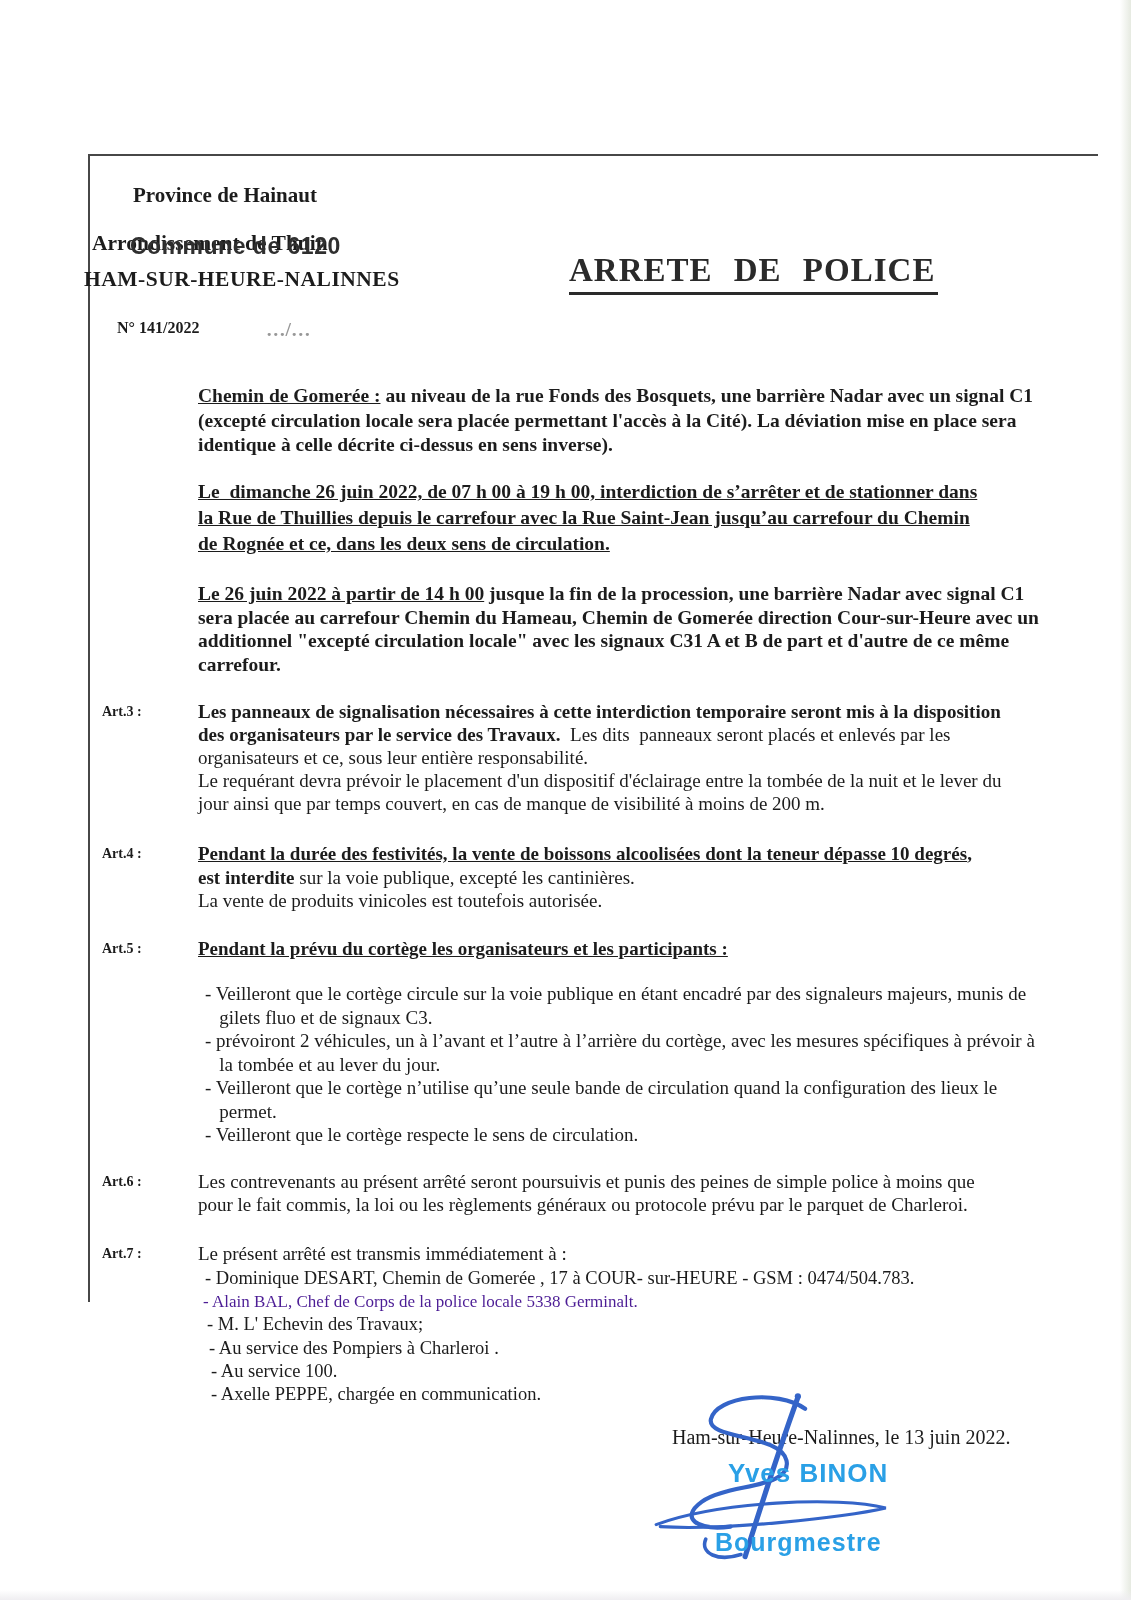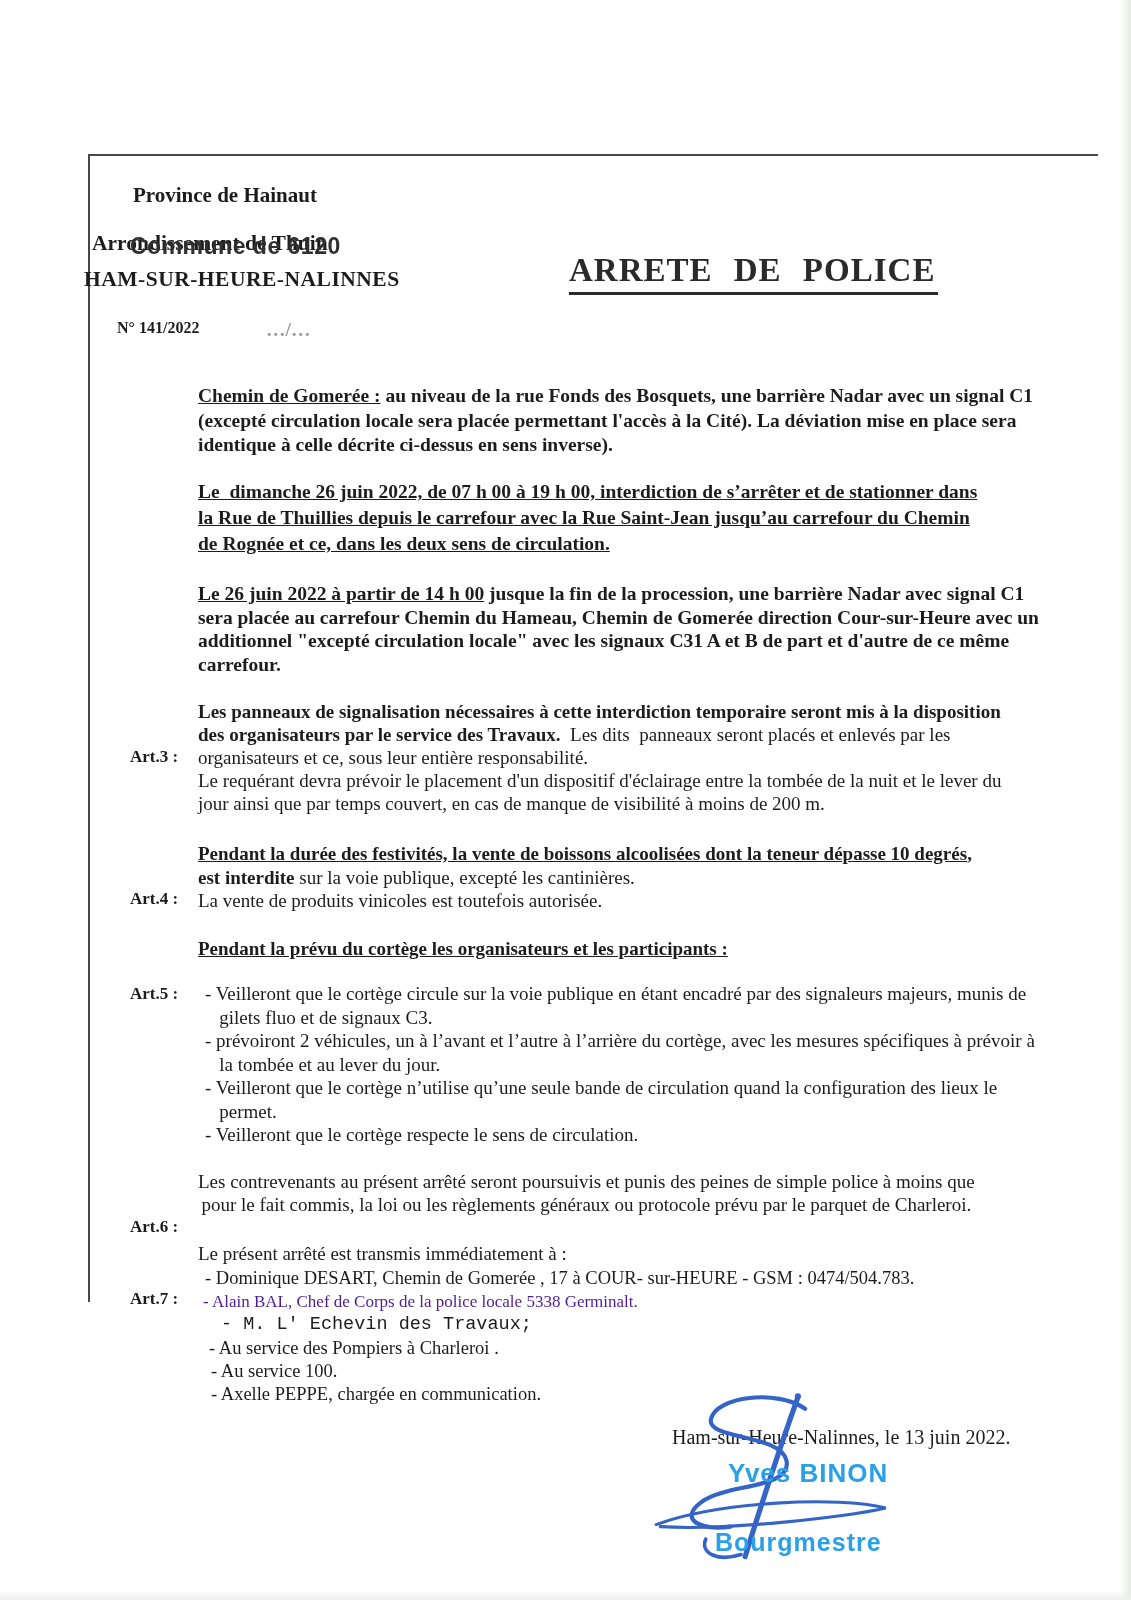--- a/index.html
+++ b/index.html
@@ -34,31 +34,31 @@
   
   .para{left:198px;font-size:19.5px;font-weight:bold;}
   .para1{top:384px;line-height:24.5px;}
   .para2{top:479px;line-height:26px;}
   .para3{top:582px;line-height:23.5px;}
   .u{text-decoration:underline;}
   .b{font-weight:bold;}
   .n{font-weight:normal;}
 
   
-  .artlabel{left:130px;font-size:17px;font-weight:bold;margin-top:45px;}
+  .artlabel{left:102px;font-size:14px;font-weight:bold;}
   .arttext{left:198px;font-size:19px;}
   .t-art3{top:700px;line-height:23px;}
   .t-art4{top:842px;line-height:23.5px;font-weight:bold;}
   .t-art5{top:937px;line-height:23px;font-weight:bold;}
   .bullets{left:205px;top:982px;font-size:19px;line-height:23.5px;}
-  .t-art6{top:1170px;line-height:23px;text-align:center;}
+  .t-art6{top:1170px;line-height:23px;}
   .t-art7{top:1242px;line-height:23px;}
   .recipients{left:205px;top:1267px;font-size:18.5px;line-height:23.2px;}
   .recipient:nth-child(2){font-size:17px;color:#4c1d95;margin-left:-2px;line-height:23.2px;}
-  .recipient:nth-child(3){margin-left:16px;font-family:Liberation Mono, monospace;}
+  .recipient:nth-child(3){margin-left:2px;}
   .recipient:nth-child(4){margin-left:4px;}
   .recipient:nth-child(5){margin-left:6px;}
   .recipient:nth-child(6){margin-left:6px;}
   .recipient:nth-child(7){margin-left:14px;}
 
   
   .dateline{left:672px;top:1426px;font-size:20px;}
   .sig-svg{left:652px;top:1392px;}
   .sig-name{left:728px;top:1450px;font-size:26px;font-weight:bold;color:#2aa0e6;
             font-family:"Liberation Sans", sans-serif;letter-spacing:1px;margin-top:8px;}

